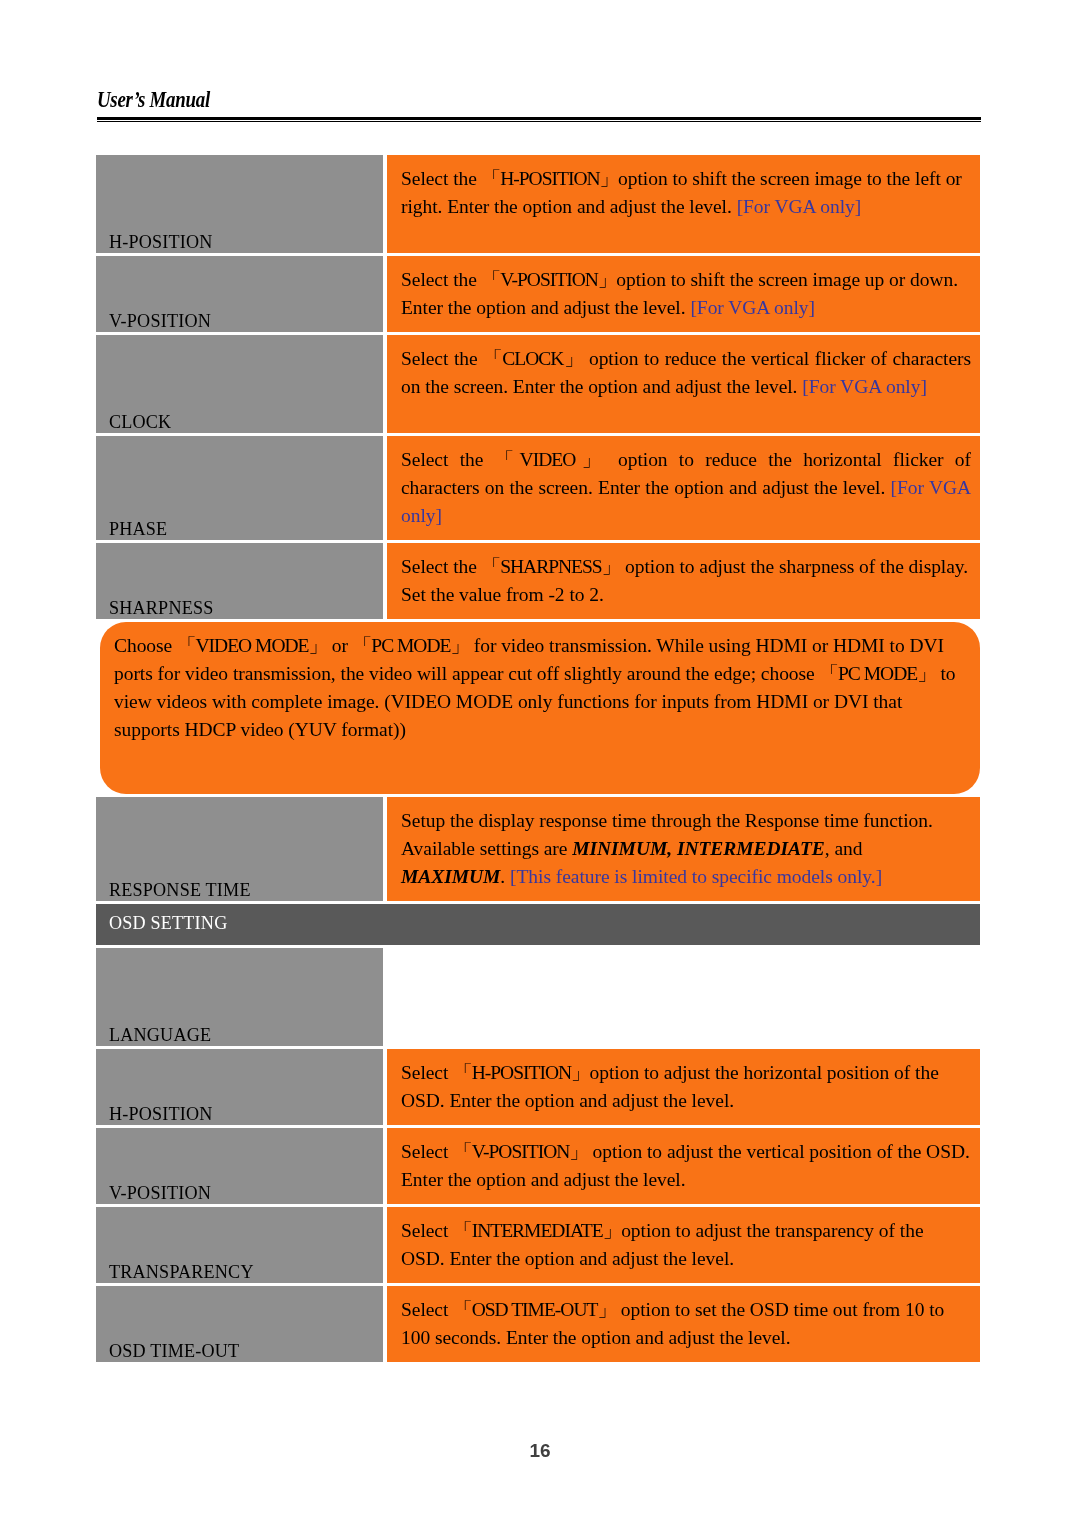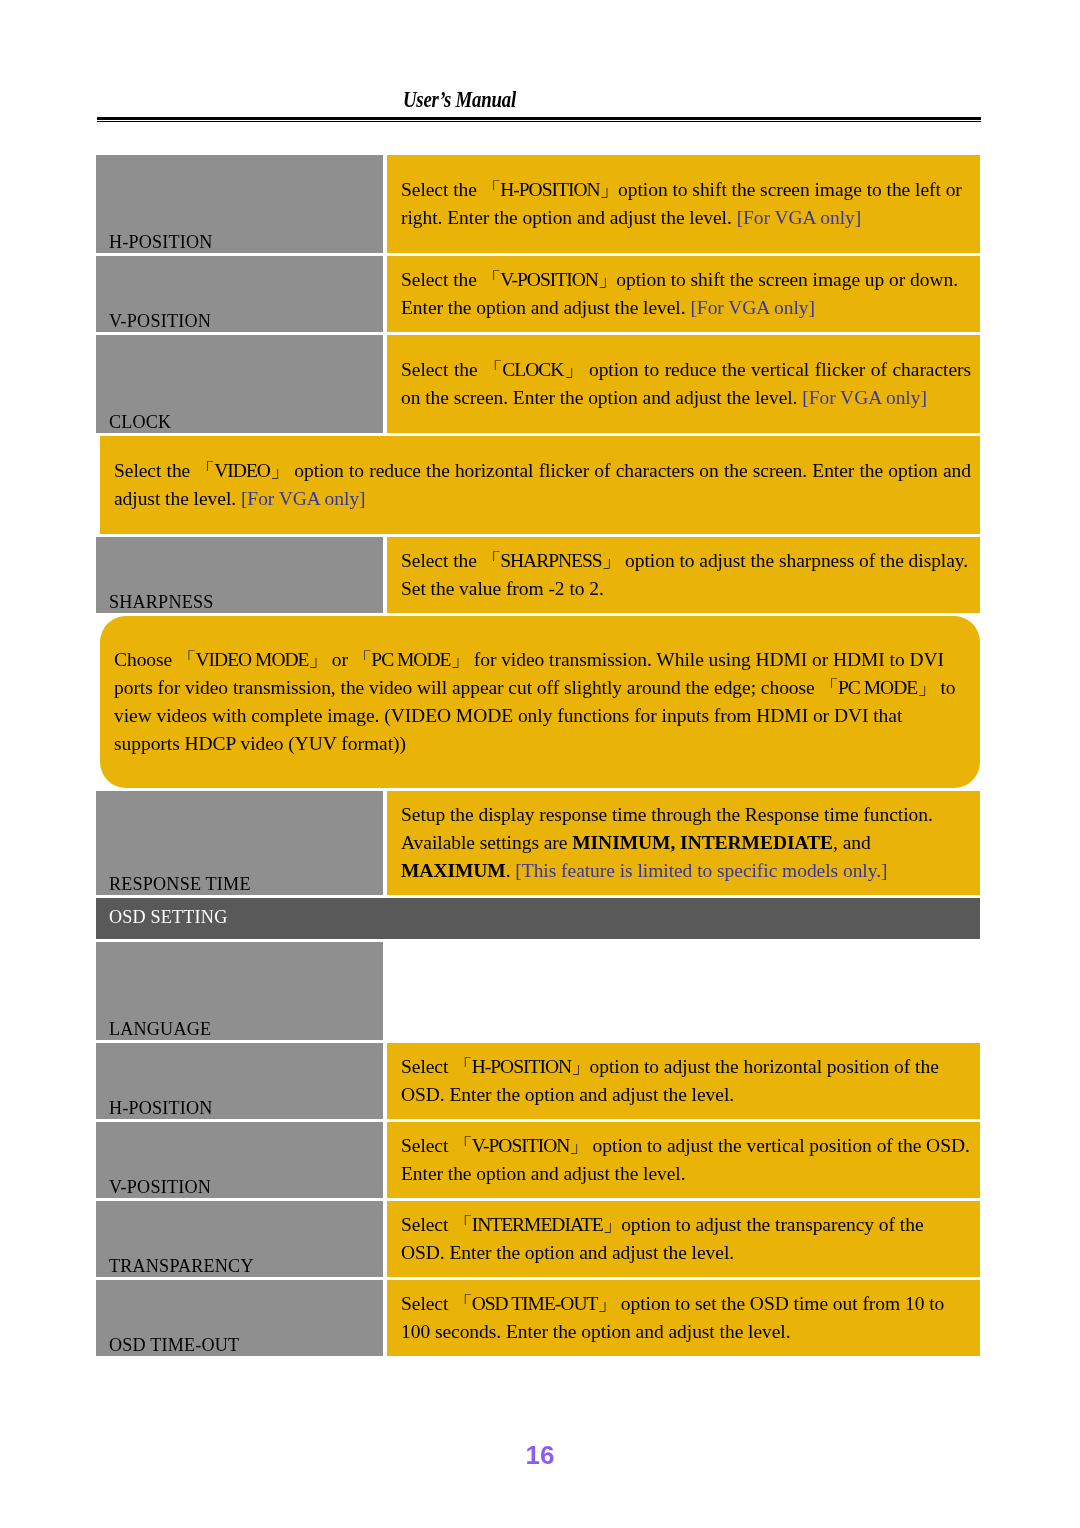--- a/index.html
+++ b/index.html
@@ -22,21 +22,20 @@
     width: 1080px;
     height: 1528px;
   }
 
   
   .header {
     position: absolute;
     left: 97px;
     top: 88px;
     width: 884px;
-    text-align: center;
   }
   .header-title {
     font-family: "Liberation Serif", "DejaVu Serif", serif;
     font-weight: bold;
     font-style: italic;
     font-size: 23px;
     letter-spacing: -0.3px;
     line-height: 1.05;
     color: #000;
     transform: scaleX(0.82);
@@ -82,37 +81,37 @@
     transform: scaleX(0.93);
     transform-origin: left center;
     white-space: nowrap;
   }
   .gap {
     flex: 0 0 4px;
     background: #ffffff;
   }
   .cell-desc {
     flex: 1 1 auto;
-    background: #eab308;
+    background: #f97316;
     box-sizing: border-box;
     padding: 10px 9px 10px 14px;
     display: flex;
-    align-items: center;
+    align-items: flex-start;
   }
   .cell-desc p {
     margin: 0;
     font-size: 19.5px;
     line-height: 28px;
     color: #000;
     letter-spacing: -0.05px;
   }
   .cell-desc.justify p { text-align: justify; text-align-last: left; }
 
   .blue { color: #3737a0; }
-  .bold { font-weight: bold; }
+  .bold { font-weight: bold; font-style: italic; }
   .brk { letter-spacing: -1px; }
 
   
   .row.section {
     margin-bottom: 3px;
   }
   .section-bar {
     width: 100%;
     background: #595959;
     box-sizing: border-box;
@@ -138,23 +137,23 @@
   
   .footer {
     position: absolute;
     left: 0;
     top: 1440px;
     width: 1080px;
     text-align: center;
   }
   .page-number {
     font-family: "Liberation Sans", "DejaVu Sans", sans-serif;
-    font-size: 26px;
+    font-size: 19px;
     font-weight: bold;
-    color: #8b5cf6;
+    color: #404040;
   }
 </style>
 </head>
 <body>
 
 <div class="page">
 
   <div class="header">
     <div class="header-title">User’s Manual</div>
     <div class="header-rule"></div>
@@ -182,20 +181,23 @@
       <div class="row h-3">
         <div class="cell-label lbl-mid">
           <span class="lbl">CLOCK</span>
         </div>
         <div class="gap"></div>
         <div class="cell-desc justify">
           <p><span>Select the </span><span class="brk">「CLOCK」</span><span> option to reduce the vertical flicker of characters on the screen. Enter the option and adjust the level. </span><span class="blue">[For VGA only]</span></p>
         </div>
       </div>
       <div class="row h-3">
+        <div class="cell-label lbl-mid">
+          <span class="lbl">PHASE</span>
+        </div>
         <div class="gap"></div>
         <div class="cell-desc justify">
           <p><span>Select the </span><span class="brk">「VIDEO」</span><span> option to reduce the horizontal flicker of characters on the screen. Enter the option and adjust the level. </span><span class="blue">[For VGA only]</span></p>
         </div>
       </div>
       <div class="row h-2">
         <div class="cell-label lbl-mid">
           <span class="lbl">SHARPNESS</span>
         </div>
         <div class="gap"></div>

